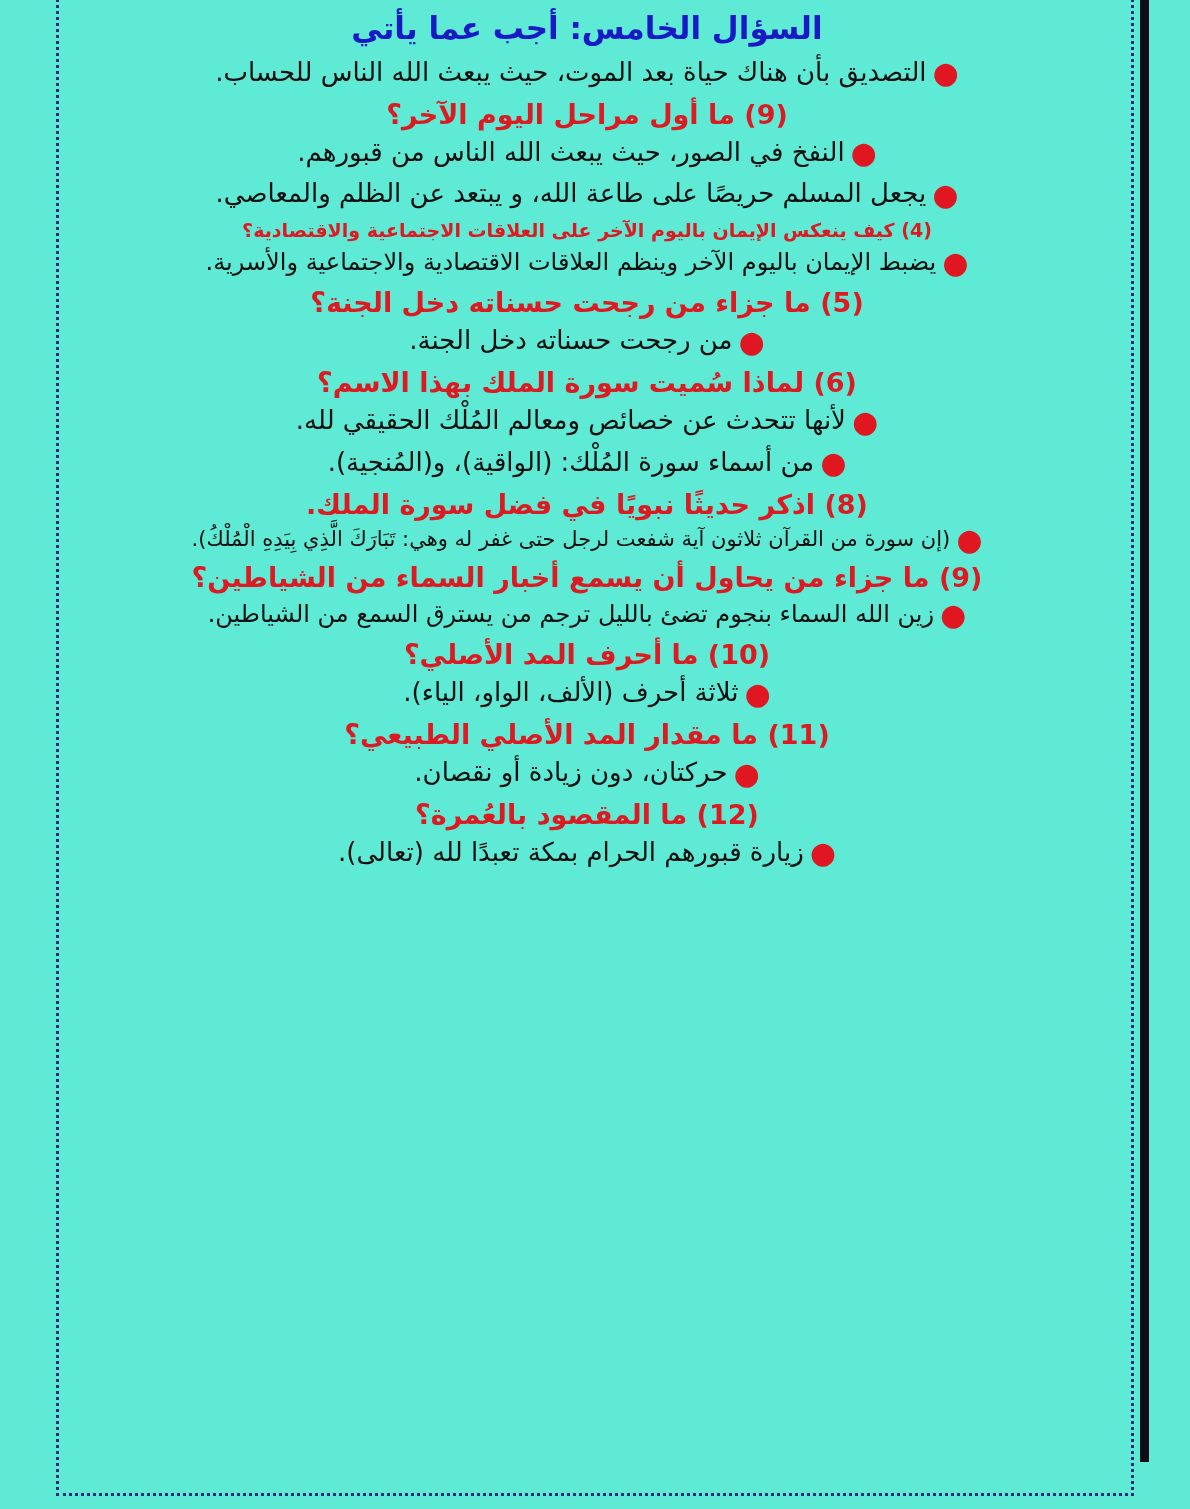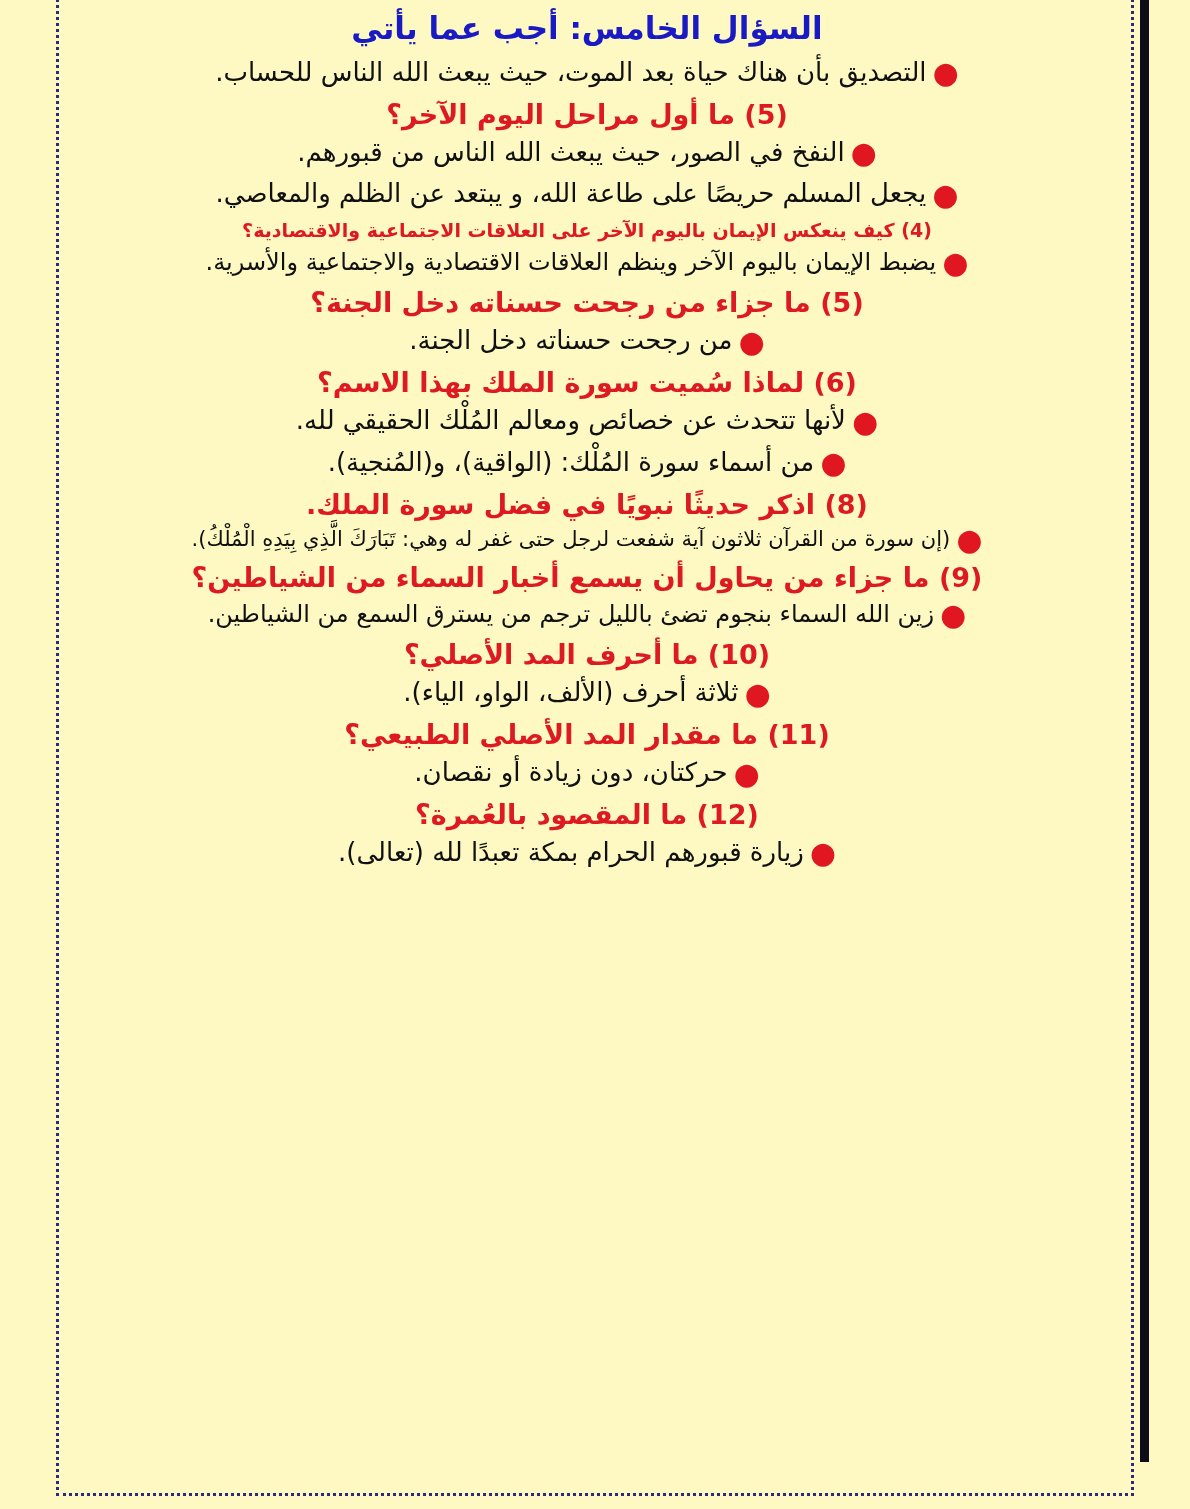--- a/index.html
+++ b/index.html
@@ -8,21 +8,21 @@
     padding: 0;
     background: #ffffff;
   }
   body {
     font-family: "DejaVu Sans", "Liberation Sans", sans-serif;
   }
   .page {
     position: relative;
     width: 1190px;
     height: 1509px;
-    background: #fef9c3;
+    background: #5eead4;
     overflow: hidden;
     box-sizing: border-box;
   }
 
   
   .frame-dotted {
     position: absolute;
     left: 56px;
     top: -6px;
     width: 1078px;
@@ -124,21 +124,21 @@
 
     <div class="doc-title">السؤال الخامس: أجب عما يأتي</div>
 
     <div class="qa-list">
 
       <div class="block">
         <div class="a-line"><span class="bullet">●</span><span>التصديق بأن هناك حياة بعد الموت، حيث يبعث الله الناس للحساب.</span></div>
       </div>
 
       <div class="block">
-        <div class="q-line">(5)  ما أول مراحل اليوم الآخر؟</div>
+        <div class="q-line">(9)  ما أول مراحل اليوم الآخر؟</div>
         <div class="a-line"><span class="bullet">●</span><span>النفخ في الصور، حيث يبعث الله الناس من قبورهم.</span></div>
       </div>
 
       <div class="block">
         <div class="a-line"><span class="bullet">●</span><span>يجعل المسلم حريصًا على طاعة الله، و يبتعد عن الظلم والمعاصي.</span></div>
       </div>
 
       <div class="block">
         <div class="q-line wide">(4)  كيف ينعكس الإيمان باليوم الآخر على العلاقات الاجتماعية والاقتصادية؟</div>
         <div class="a-line small"><span class="bullet">●</span><span>يضبط الإيمان باليوم الآخر وينظم العلاقات الاقتصادية والاجتماعية والأسرية.</span></div>

